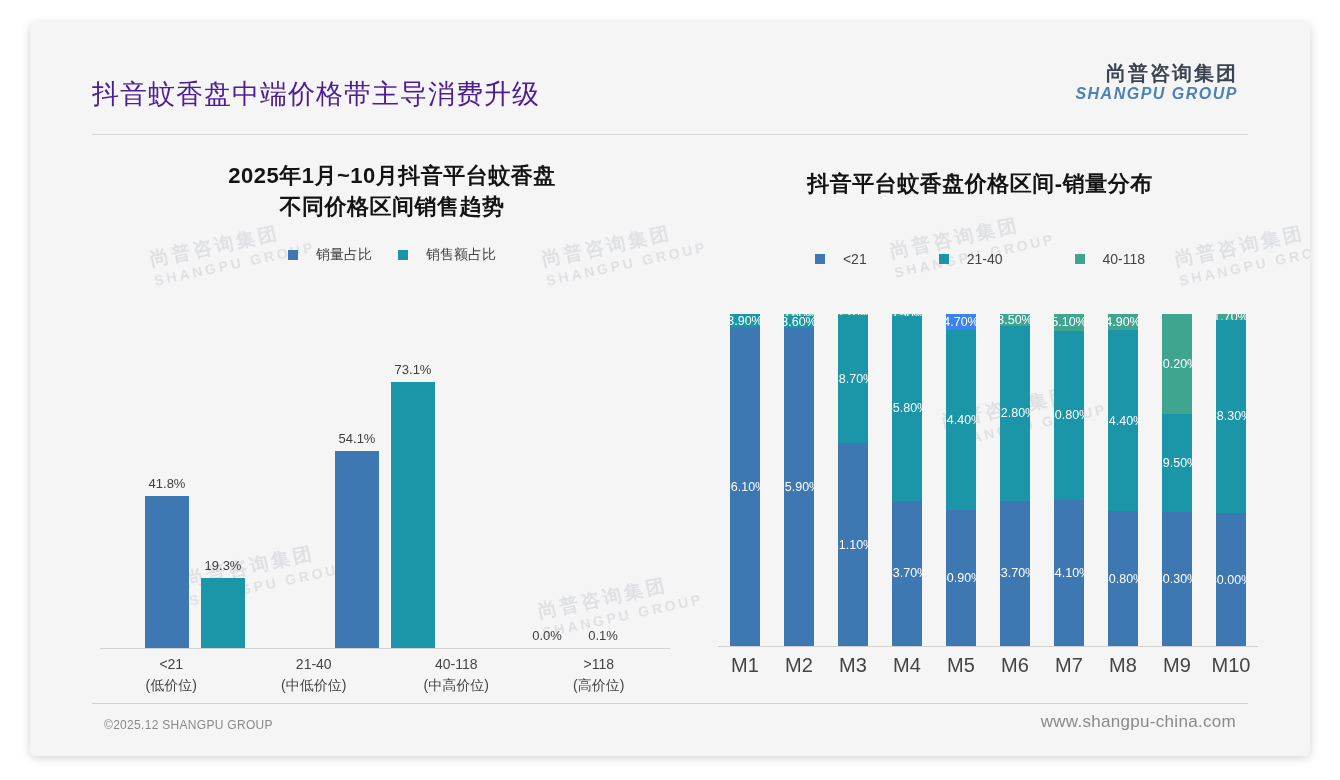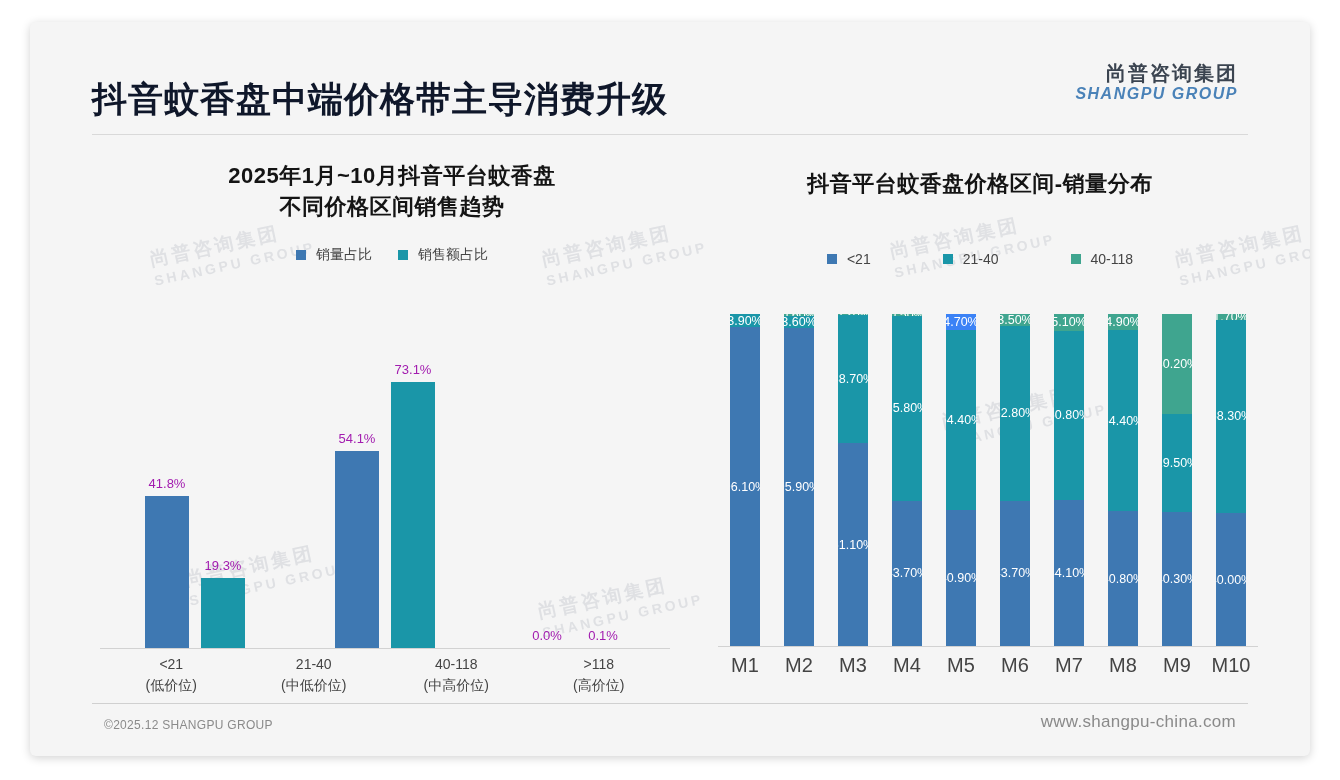--- a/index.html
+++ b/index.html
@@ -17,21 +17,21 @@
     border-radius:6px;
     box-shadow:0 2px 10px rgba(0,0,0,.18);
     overflow:hidden;
   }
   
   .header{
     position:absolute;left:0;top:0;width:100%;height:78px;
   }
   .hdr-title{
     position:absolute;left:62px;top:54px;
-    font-size:35px;font-weight:bold;color:#0f172a;
+    font-size:27px;font-weight:normal;color:#4c1d95;
     letter-spacing:1px;white-space:nowrap;
   }
   .logo{
     position:absolute;right:72px;top:40px;text-align:right;
   }
   .logo-cn{
     font-size:20px;font-weight:bold;color:#3b4450;letter-spacing:2px;
     line-height:1.1;
   }
   .logo-en{
@@ -76,40 +76,40 @@
     text-align:center;font-size:22px;font-weight:bold;color:#141414;
     line-height:1.42;letter-spacing:.5px;
   }
   .panel-left .panel-title{padding-top:14px;}
   .panel-right .panel-title{padding-top:22px;}
   .legend{
     display:flex;justify-content:center;align-items:center;
     gap:26px;margin-top:24px;
   }
   .panel-right .legend{gap:72px;margin-top:52px;}
-  .legend-item{display:flex;align-items:center;gap:10px;}
+  .legend-item{display:flex;align-items:center;gap:18px;}
   .legend-sw{width:10px;height:10px;display:inline-block;}
   .legend-tx{font-size:14px;color:#444;white-space:nowrap;}
   .axis-l{
     position:absolute;left:8px;top:502px;width:570px;height:1px;background:#d2d2d2;
   }
   .groups{
     position:absolute;left:8px;top:214px;width:570px;height:288px;
     display:flex;align-items:flex-end;
   }
   .group{
     flex:1;height:100%;
     display:flex;align-items:flex-end;justify-content:center;gap:12px;
     position:relative;
   }
   .barwrap{position:relative;width:44px;display:flex;flex-direction:column;justify-content:flex-end;height:100%;}
   .bar{width:100%;}
   .blbl{
     position:absolute;left:50%;transform:translateX(-50%);
-    font-size:13px;color:#a21caf;white-space:nowrap;
+    font-size:13px;color:#404040;white-space:nowrap;
   }
   .xcats{
     position:absolute;left:8px;top:508px;width:570px;
     display:flex;
   }
   .xcat{flex:1;text-align:center;font-size:14px;color:#444;line-height:1.5;}
   .axis-r{
     position:absolute;left:16px;top:500px;width:540px;height:1px;background:#d2d2d2;
   }
   .stacks{

